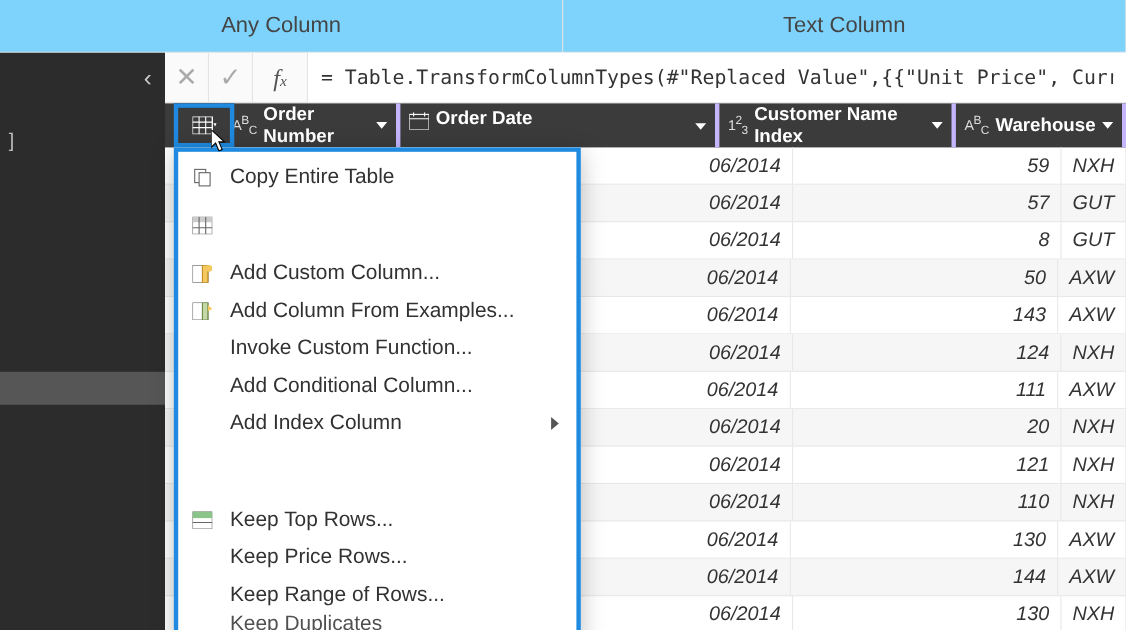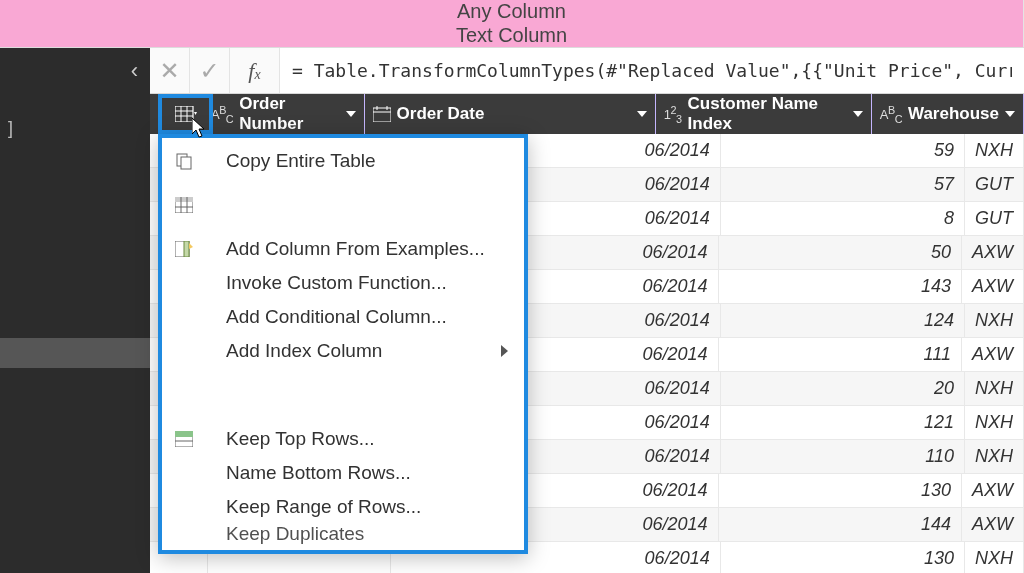--- a/index.html
+++ b/index.html
@@ -6,26 +6,25 @@
 body {
   font-family: "Segoe UI", Arial, sans-serif;
   background: #fff;
   width: 1024px;
   height: 573px;
   overflow: hidden;
   position: relative;
 }
 .ribbon {
   height: 48px;
-  background: #f9a8d4;
+  background: #7dd3fc;
   border-bottom: 1px solid #dcdcdc;
   display: flex;
   font-size: 20px;
   color: #444;
-  flex-direction: column;
 }
 .ribbon-group {
   flex: 1;
   display: flex;
   align-items: center;
   justify-content: center;
   border-right: 1px solid #e4e4e4;
 }
 .sidebar {
   position: absolute;
@@ -111,35 +110,35 @@
   height: 40px;
   background: #3b3b3b;
   display: flex;
   color: #fff;
   font-size: 17px;
   font-weight: 600;
 }
 .col-hdr {
   display: flex;
   align-items: center;
-  border-right: 1px solid #c4b5fd;
+  border-right: 4px solid #c4b5fd;
   padding: 16px 8px;
   position: relative;
   gap: 6px;
 }
 .col-hdr .dropdown-arrow {
   margin-left: auto;
   width: 0; height: 0;
   border-left: 5px solid transparent;
   border-right: 5px solid transparent;
   border-top: 6px solid #fff;
 }
 .col-corner { width: 60px; justify-content: center; }
 .col-order { width: 190px; }
-.col-date { width: 345px; }
+.col-date { width: 345px; align-items: flex-end; }
 .col-cust { width: 255px; }
 .col-wh { flex: 1; }
 .type-icon {
   font-size: 13px;
   font-weight: 400;
   color: #ddd;
   letter-spacing: -0.5px;
 }
 .grid-body {
   font-size: 18px;
@@ -171,21 +170,21 @@
   z-index: 50;
 }
 .cm-body {
   padding: 6px 0;
 }
 .cm-item {
   display: flex;
   align-items: center;
   height: 34px;
   padding: 0 16px 0 8px;
-  gap: 28px;
+  gap: 11px;
   font-size: 19px;
   color: #323232;
   cursor: pointer;
 }
 .cm-icon {
   width: 28px;
   height: 22px;
   display: flex;
   align-items: center;
   justify-content: center;
@@ -414,20 +413,30 @@
             <line x1="6" y1="0" x2="6" y2="16" stroke="#666"></line>
             <line x1="12" y1="0" x2="12" y2="16" stroke="#666"></line>
           </svg>
       </span>
     </div>
     <div class="cm-sep"></div>
     <div class="cm-item">
       <span class="cm-icon">
         <svg width="18" height="16" viewBox="0 0 18 16">
             <rect x="0" y="0" width="14" height="16" fill="none" stroke="#666"></rect>
+            <rect x="9" y="0" width="5" height="16" fill="#f4c960" stroke="#c08a20"></rect>
+            <circle cx="15" cy="3" r="3" fill="#f4c960"></circle>
+          </svg>
+      </span>
+      <span>Add Custom Column...</span>
+    </div>
+    <div class="cm-item">
+      <span class="cm-icon">
+        <svg width="18" height="16" viewBox="0 0 18 16">
+            <rect x="0" y="0" width="14" height="16" fill="none" stroke="#666"></rect>
             <rect x="9" y="0" width="5" height="16" fill="#c4d8a8" stroke="#6a8a40"></rect>
             <path d="M14 2 L18 6 L14 8 Z" fill="#f4c960"></path>
           </svg>
       </span>
       <span>Add Column From Examples...</span>
     </div>
     <div class="cm-item">
       <span class="cm-icon"></span>
       <span>Invoke Custom Function...</span>
     </div>
@@ -450,21 +459,21 @@
         <svg width="18" height="16" viewBox="0 0 18 16">
             <rect x="0" y="0" width="18" height="16" fill="none" stroke="#666"></rect>
             <rect x="0" y="0" width="18" height="6" fill="#8ac48a"></rect>
             <line x1="0" y1="10" x2="18" y2="10" stroke="#666"></line>
           </svg>
       </span>
       <span>Keep Top Rows...</span>
     </div>
     <div class="cm-item">
       <span class="cm-icon"></span>
-      <span>Name Bottom Rows...</span>
+      <span>Keep Price Rows...</span>
     </div>
     <div class="cm-item">
       <span class="cm-icon"></span>
       <span>Keep Range of Rows...</span>
     </div>
     <div class="cm-item" style="opacity:0.85;height:20px;overflow:hidden">
       <span class="cm-icon"></span>
       <span>Keep Duplicates</span>
     </div>
   </div>

